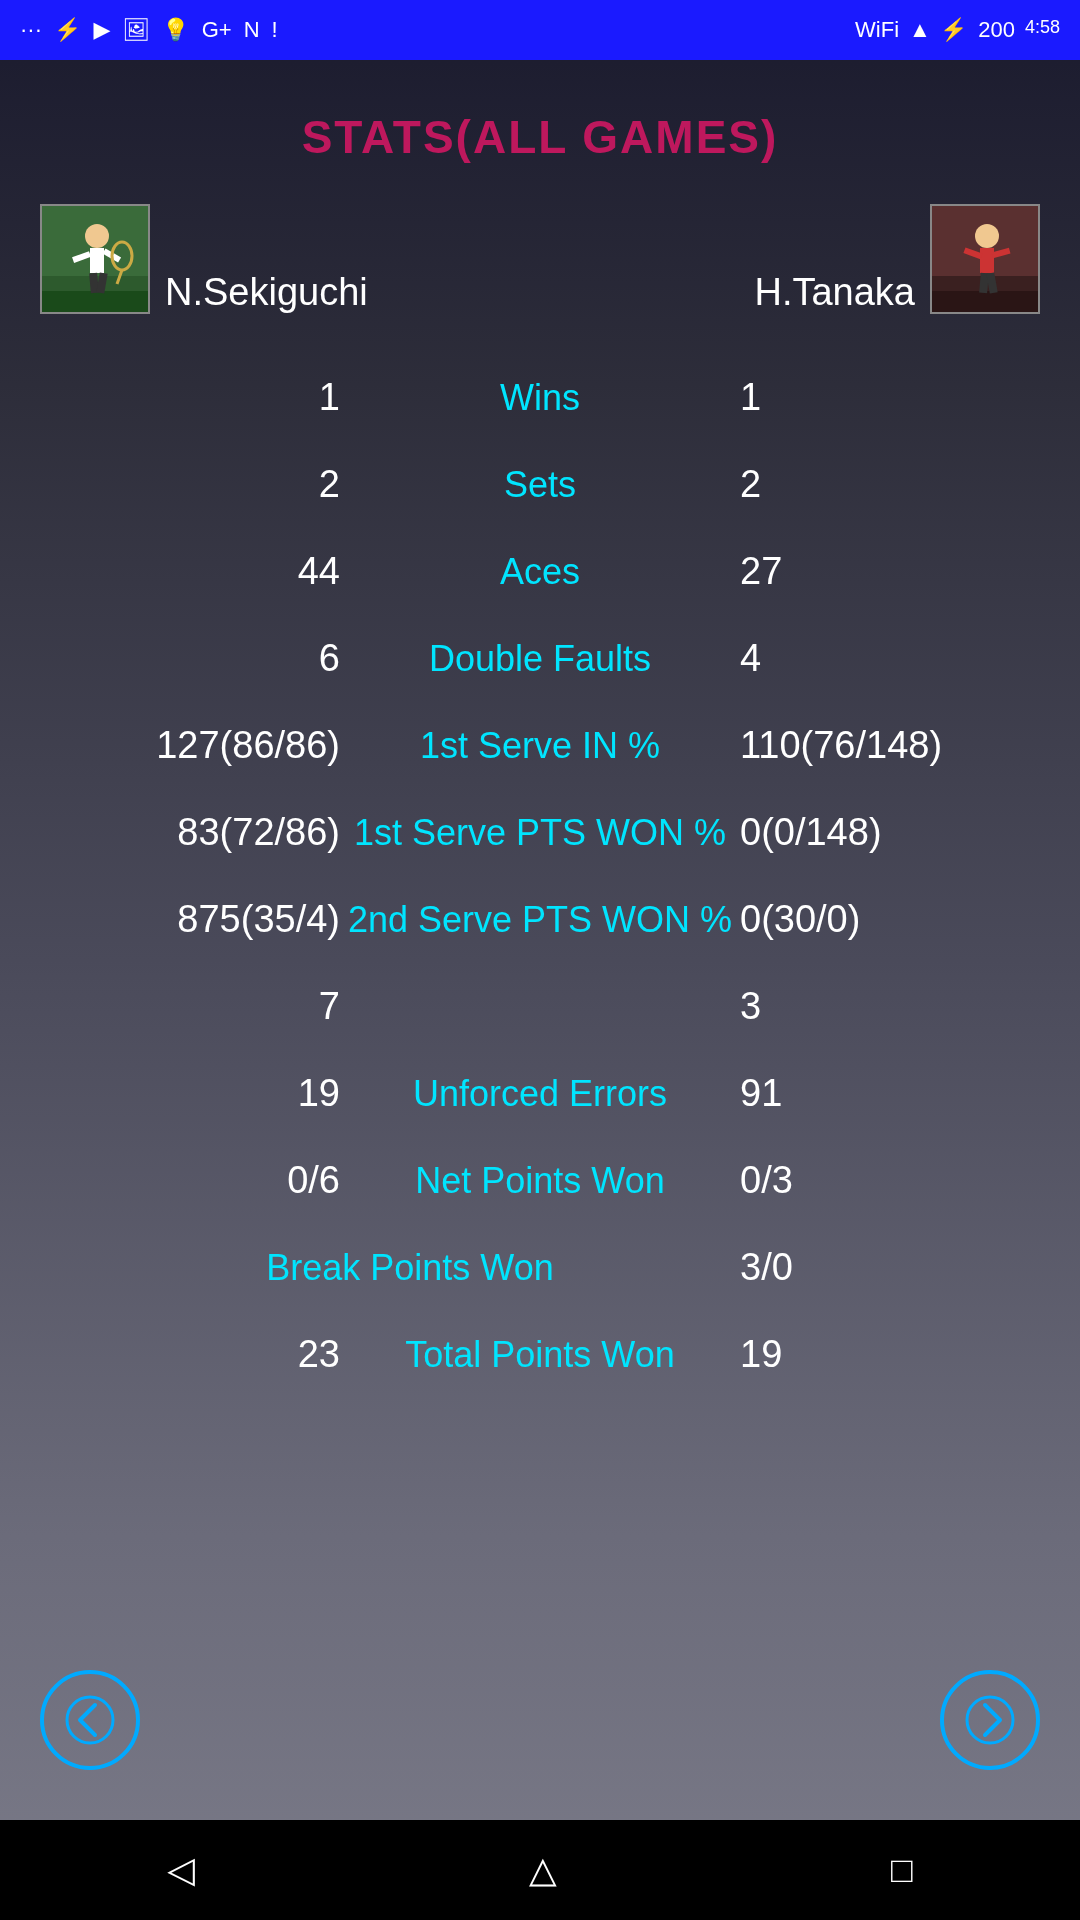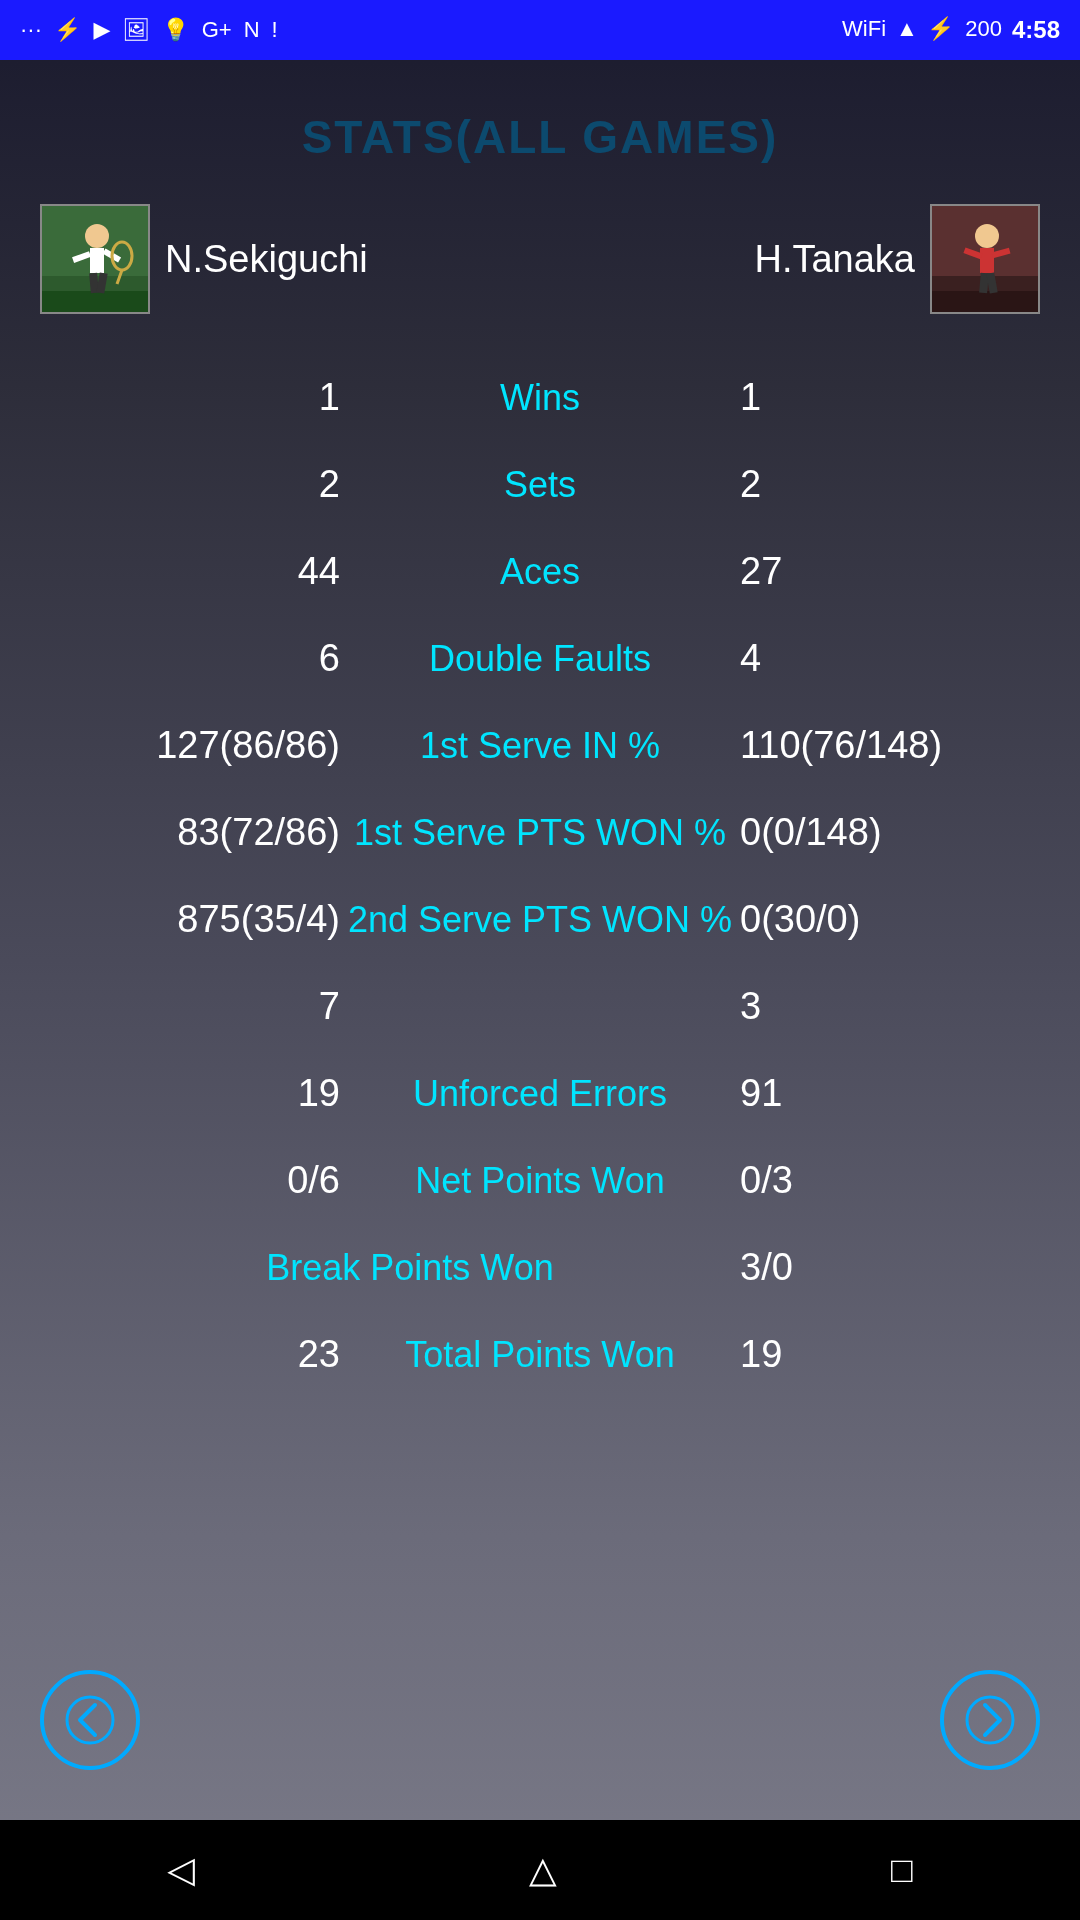--- a/index.html
+++ b/index.html
@@ -36,54 +36,54 @@
 
     .status-right {
       display: flex;
       align-items: flex-start;
       gap: 10px;
       color: white;
       font-size: 22px;
     }
 
     .status-time {
-      font-size: 24px;
-      font-weight: bold;
+      font-size: 18px;
+      font-weight: normal;
     }
 
     
     .main-content {
       flex: 1;
       display: flex;
       flex-direction: column;
       padding: 20px 0;
     }
 
     
     .page-title {
       text-align: center;
       font-size: 46px;
       font-weight: bold;
-      color: #0c4a6e;
+      color: #be185d;
       padding: 30px 20px 20px;
       letter-spacing: 2px;
     }
 
     
     .players-row {
       display: flex;
       justify-content: space-between;
       align-items: center;
       padding: 20px 40px;
       margin-bottom: 20px;
     }
 
     .player {
       display: flex;
-      align-items: center;
+      align-items: flex-end;
       gap: 15px;
     }
 
     .player-left {
       flex-direction: row;
     }
 
     .player-right {
       flex-direction: row-reverse;
     }

